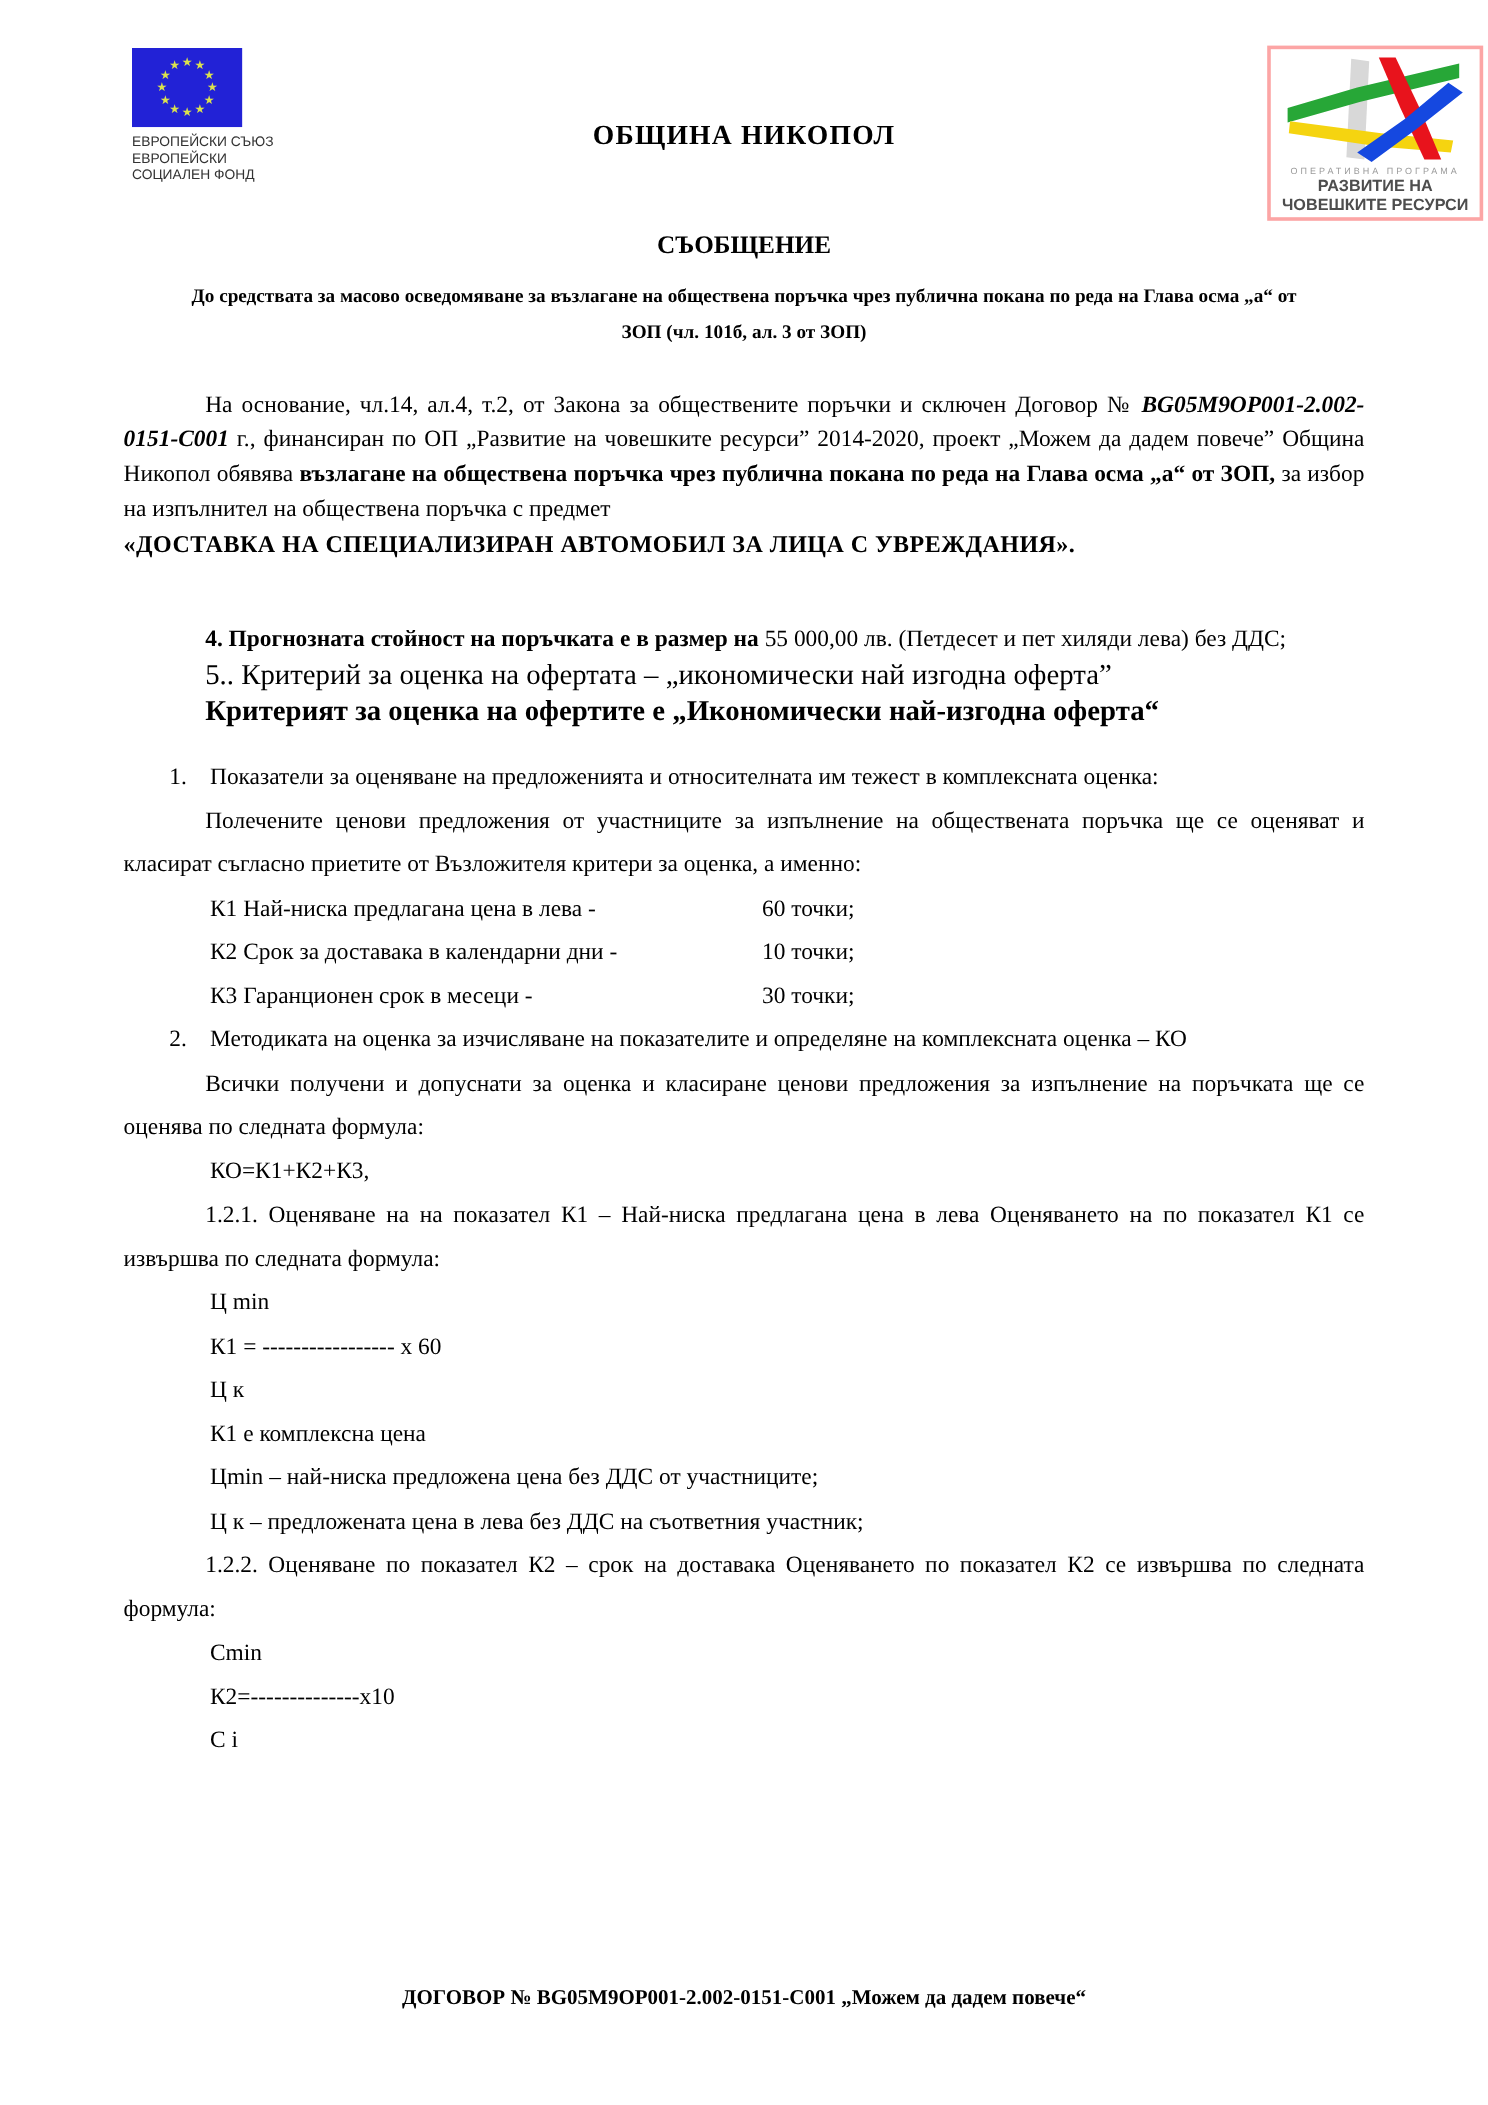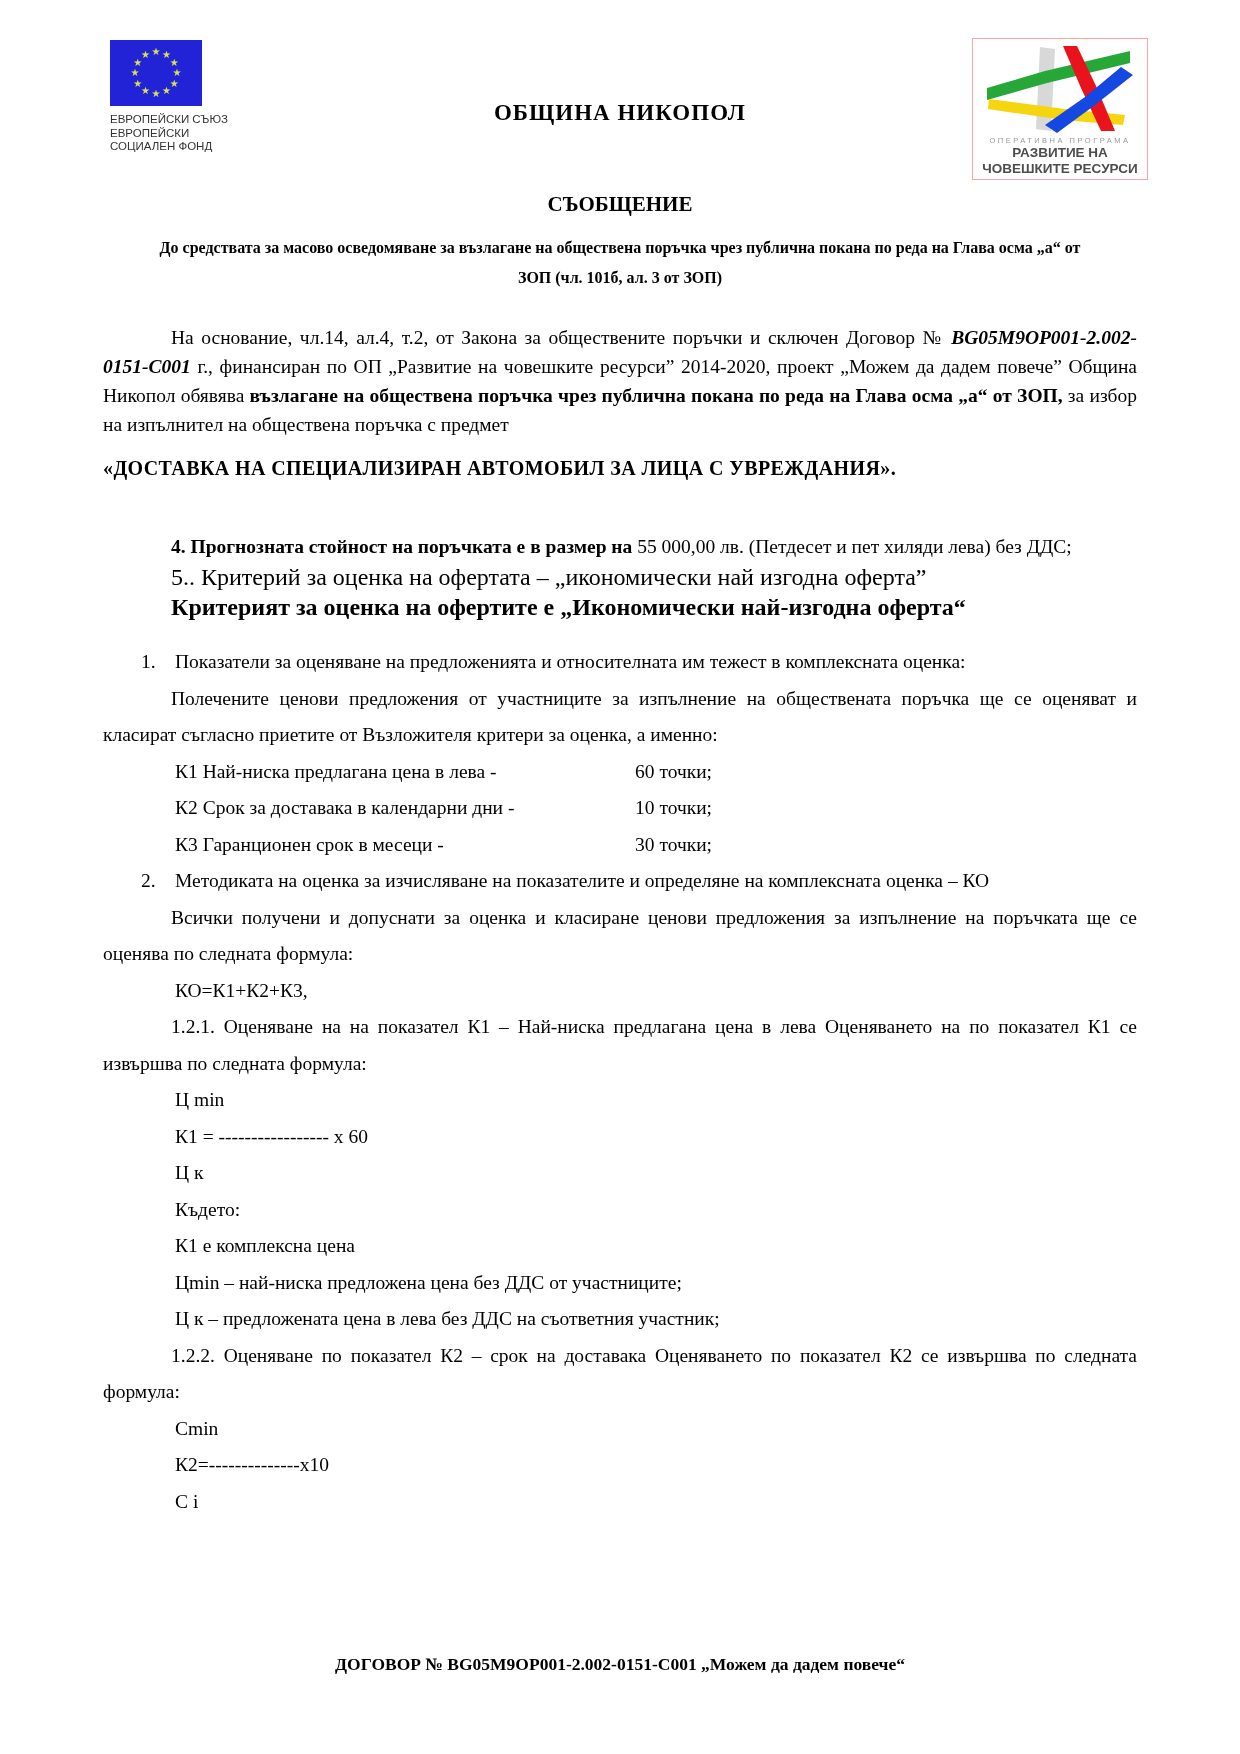--- a/index.html
+++ b/index.html
@@ -9,33 +9,33 @@
   }
   
   .eu-logo{position:absolute;left:110px;top:40px;width:140px;}
   .eu-flag{display:block;}
   .eu-text{font-family:"Liberation Sans", sans-serif;font-size:11.5px;line-height:13.5px;color:#333;margin-top:7px;}
   .muni-title{
     position:absolute;left:0;top:100px;width:100%;text-align:center;
     font-size:23px;font-weight:bold;letter-spacing:1px;
   }
   .op-logo-box{
-    position:absolute;left:972px;top:38px;width:174px;height:140px;
-    background:#fff;border:1px solid #fca5a5;text-align:center;
+    position:absolute;left:1056px;top:38px;width:174px;height:140px;
+    background:#fff;border:3px solid #fca5a5;text-align:center;
   }
   .op-ribbons{display:block;margin:4px auto 0;}
   .op-line1{font-family:"Liberation Sans", sans-serif;font-size:7.5px;letter-spacing:2.5px;color:#9a9a9a;margin-top:1px;}
   .op-line2,.op-line3{font-family:"Liberation Sans", sans-serif;font-size:13.5px;font-weight:bold;color:#4d4d4d;line-height:16px;}
   
   .content{position:absolute;left:103px;top:192px;width:1034px;}
   .doc-title{text-align:center;font-size:21px;font-weight:bold;margin:0 0 8px 0;}
   .doc-subtitle{text-align:center;font-size:16px;font-weight:bold;line-height:30px;width:940px;margin:16px auto;}
   .intro{margin-top:30px;font-size:19.5px;line-height:29px;text-align:justify;}
   .intro .first{text-indent:68px;}
-  .subject-line{font-size:20px;font-weight:bold;margin-top:15px;letter-spacing:0.4px;}
+  .subject-line{font-size:20px;font-weight:bold;margin-top:1px;letter-spacing:0.4px;}
   .sec4{margin-top:49px;font-size:19.5px;line-height:30px;text-align:justify;}
   .sec4 .p{text-indent:68px;}
   .line-ind{font-size:24px;line-height:30px;text-indent:68px;}
   .bold{font-weight:bold;}
   .bold-italic{font-weight:bold;font-style:italic;}
   .list{margin-top:22px;font-size:19.5px;line-height:36.5px;}
   .num-item{position:relative;padding-left:72px;text-align:justify;}
   .num-item .num{position:absolute;left:38px;top:0;}
   .just-par{text-align:justify;text-indent:68px;}
   .k-row{padding-left:72px;}
@@ -134,21 +134,20 @@
 
       <div class="just-par">Всички получени и допуснати за оценка и класиране ценови предложения за изпълнение на поръчката ще се оценява по следната формула:</div>
 
       <div class="f-line">КО=К1+К2+К3,</div>
 
       <div class="just-par">1.2.1. Оценяване на на показател К1 – Най-ниска предлагана цена в лева Оценяването на по показател К1 се извършва по следната формула:</div>
 
       <div class="f-line">Ц min</div>
       <div class="f-line">К1 =  ----------------- х 60</div>
       <div class="f-line">Ц к</div>
-      <div class="f-line">Където:</div>
       <div class="f-line">К1 е комплексна цена</div>
       <div class="f-line">Цmin – най-ниска предложена цена без ДДС от участниците;</div>
       <div class="f-line">Ц к – предложената цена в лева без ДДС на съответния участник;</div>
 
       <div class="just-par">1.2.2. Оценяване по показател К2 – срок на доставака Оценяването по показател К2 се извършва по следната формула:</div>
 
       <div class="f-line">Cmin</div>
       <div class="f-line">К2=--------------х10</div>
       <div class="f-line">С i</div>
 

